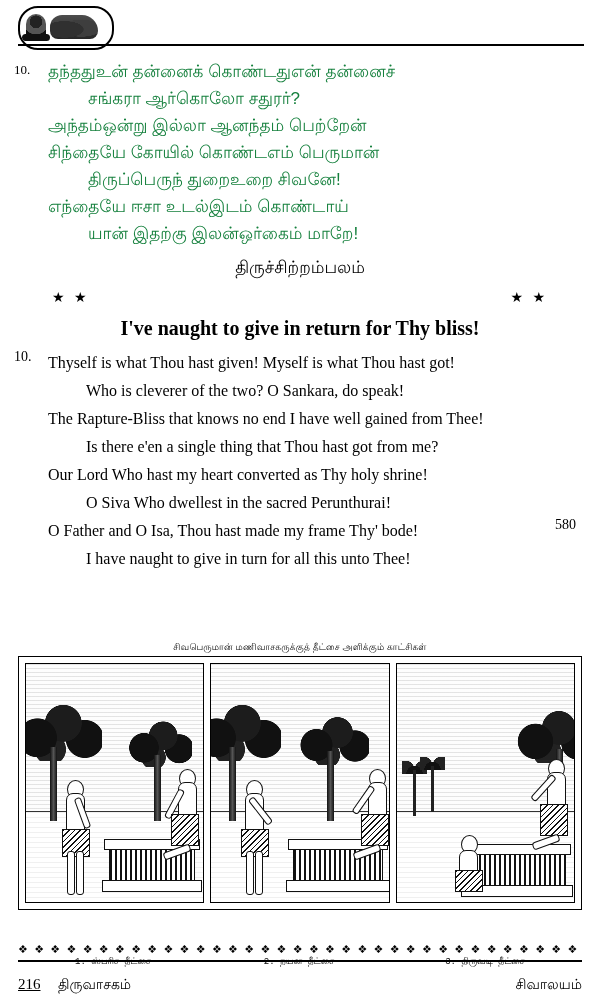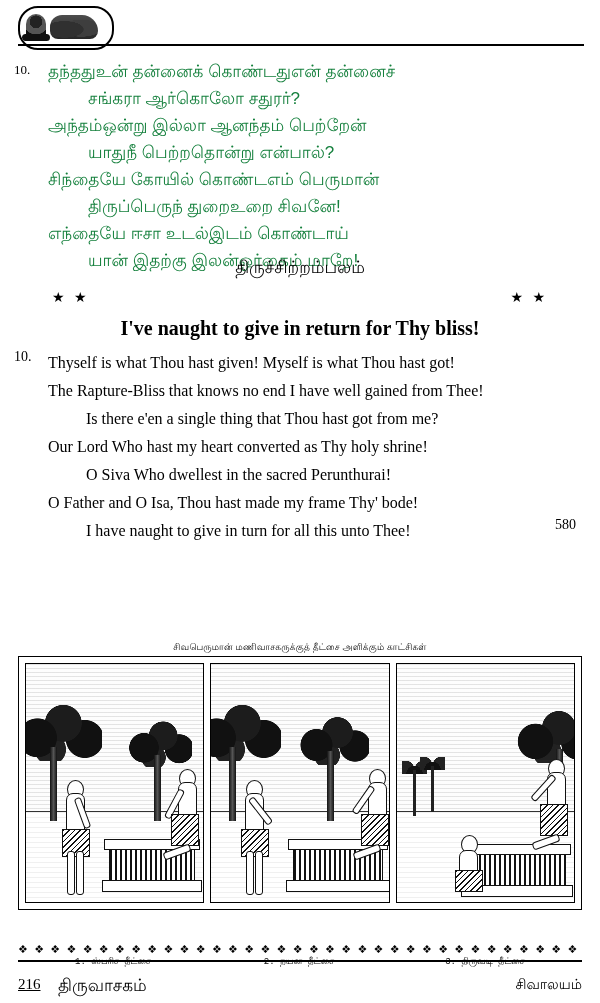--- a/index.html
+++ b/index.html
@@ -318,21 +318,21 @@
     left: 18px;
     top: 976px;
     font-size: 15px;
     font-family: "Liberation Serif", serif;
     text-decoration: underline;
   }
   .footer-left-tamil {
     position: absolute;
     left: 58px;
     top: 976px;
-    font-size: 17px;
+    font-size: 14px;
     font-family: "Liberation Sans", sans-serif;
   }
   .footer-right-tamil {
     position: absolute;
     right: 18px;
     top: 976px;
     font-size: 14px;
     font-family: "Liberation Sans", sans-serif;
   }
 </style>
@@ -348,36 +348,36 @@
     </div>
   </div>
   <div class="top-rule"></div>
 
   <div class="verse-number" style="left:14px; top:62px;">10.</div>
 
   <div class="tamil-block">
     <div class="tamil-line">தந்ததுஉன் தன்னைக் கொண்டதுஎன் தன்னைச்</div>
     <div class="tamil-line indent">சங்கரா ஆர்கொலோ சதுரர்?</div>
     <div class="tamil-line">அந்தம்ஒன்று இல்லா ஆனந்தம் பெற்றேன்</div>
-    <div class="tamil-line indent">யாதுநீ பெற்றதொன்று என்பால்?</div>
     <div class="tamil-line">சிந்தையே கோயில் கொண்டஎம் பெருமான்</div>
     <div class="tamil-line indent">திருப்பெருந் துறைஉறை சிவனே!</div>
     <div class="tamil-line">எந்தையே ஈசா உடல்இடம் கொண்டாய்</div>
     <div class="tamil-line indent">யான் இதற்கு இலன்ஒர்கைம் மாறே!</div>
   </div>
 
   <div class="tamil-footer">திருச்சிற்றம்பலம்</div>
 
   <div class="stars-left">★ ★</div>
   <div class="stars-right">★ ★</div>
 
   <div class="eng-heading">I've naught to give in return for Thy bliss!</div>
   <div class="eng-num">10.</div>
   <div class="eng-block">
     <div class="eng-line">Thyself is what Thou hast given! Myself is what Thou hast got!</div>
+    <div class="eng-line indent">Who is cleverer of the two? O Sankara, do speak!</div>
     <div class="eng-line">The Rapture-Bliss that knows no end I have well gained from Thee!</div>
     <div class="eng-line indent">Is there e'en a single thing that Thou hast got from me?</div>
     <div class="eng-line">Our Lord Who hast my heart converted as Thy holy shrine!</div>
     <div class="eng-line indent">O Siva Who dwellest in the sacred Perunthurai!</div>
     <div class="eng-line">O Father and O Isa, Thou hast made my frame Thy' bode!</div>
     <div class="eng-line indent">I have naught to give in turn for all this unto Thee!</div>
   </div>
   <div class="page-ref">580</div>
 
   <div class="illus-caption">சிவபெருமான் மணிவாசகருக்குத் தீட்சை அளிக்கும் காட்சிகள்</div>

